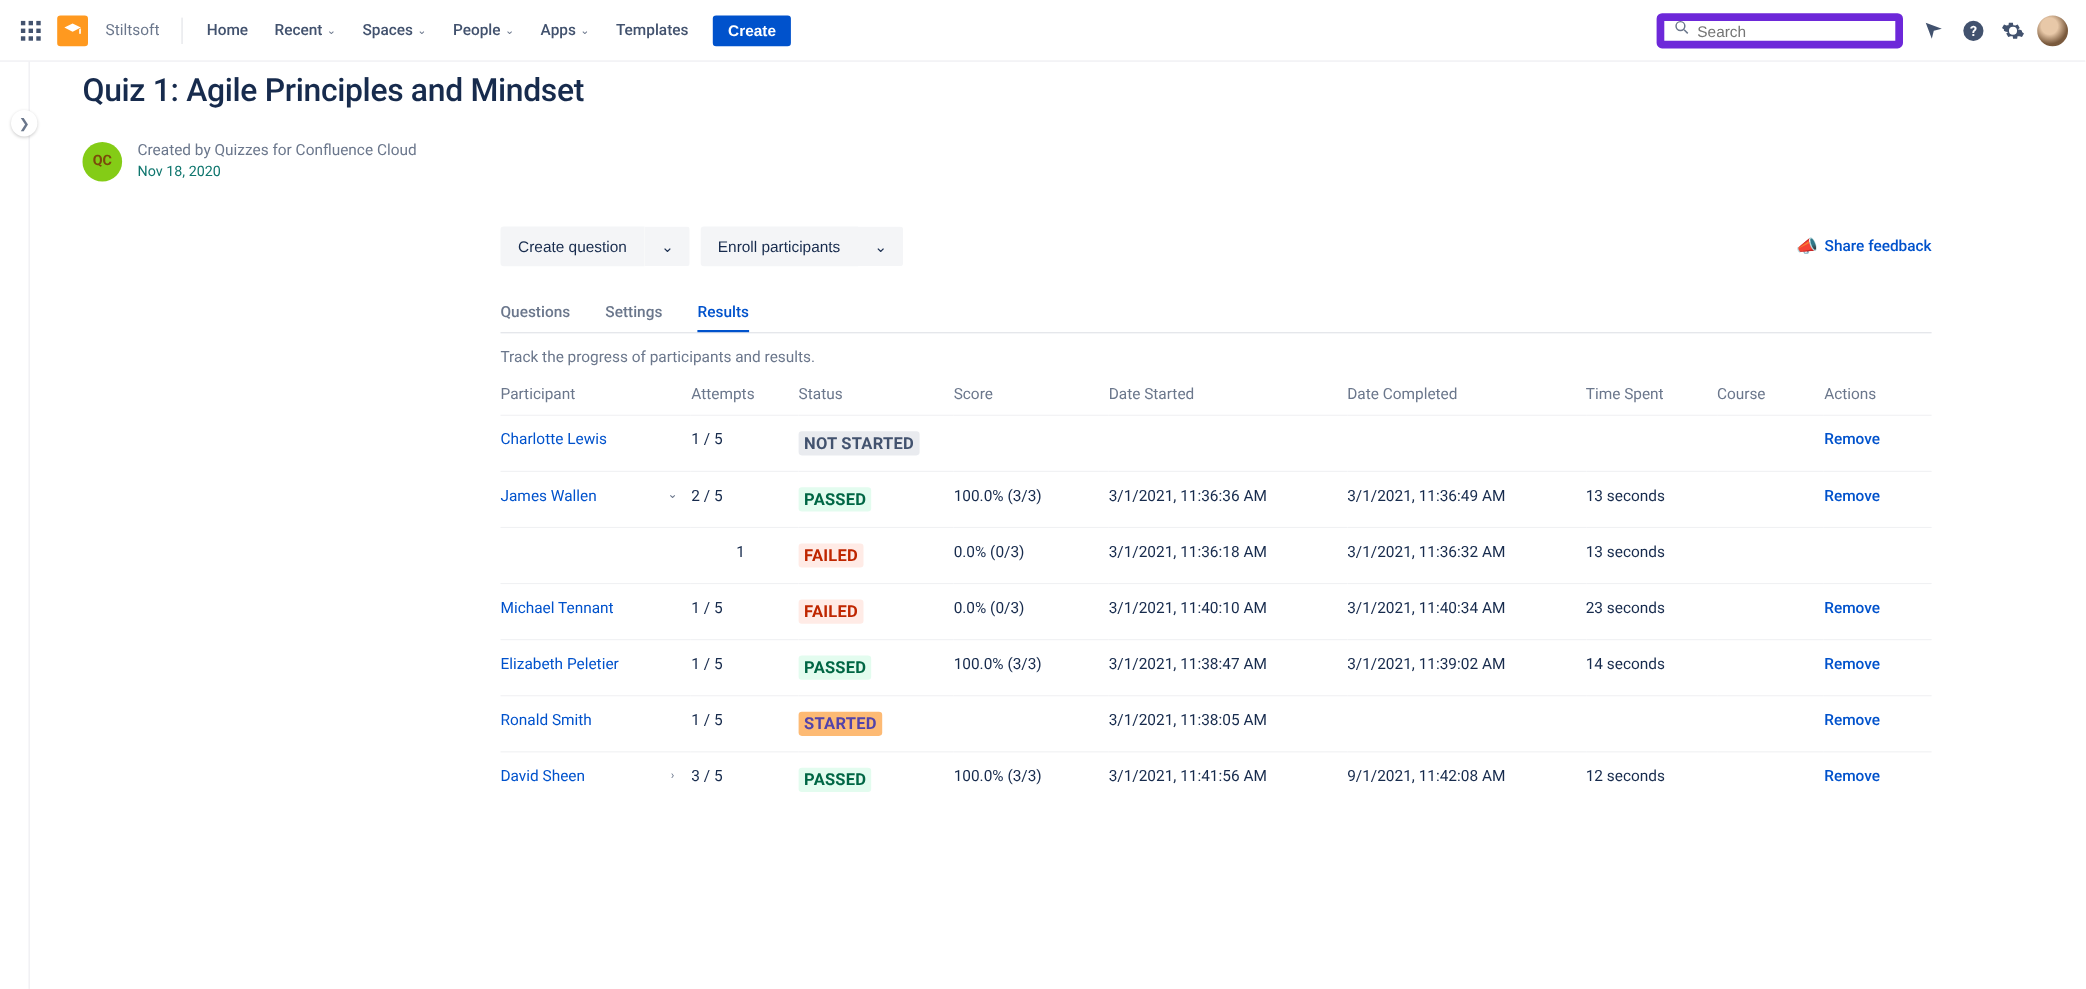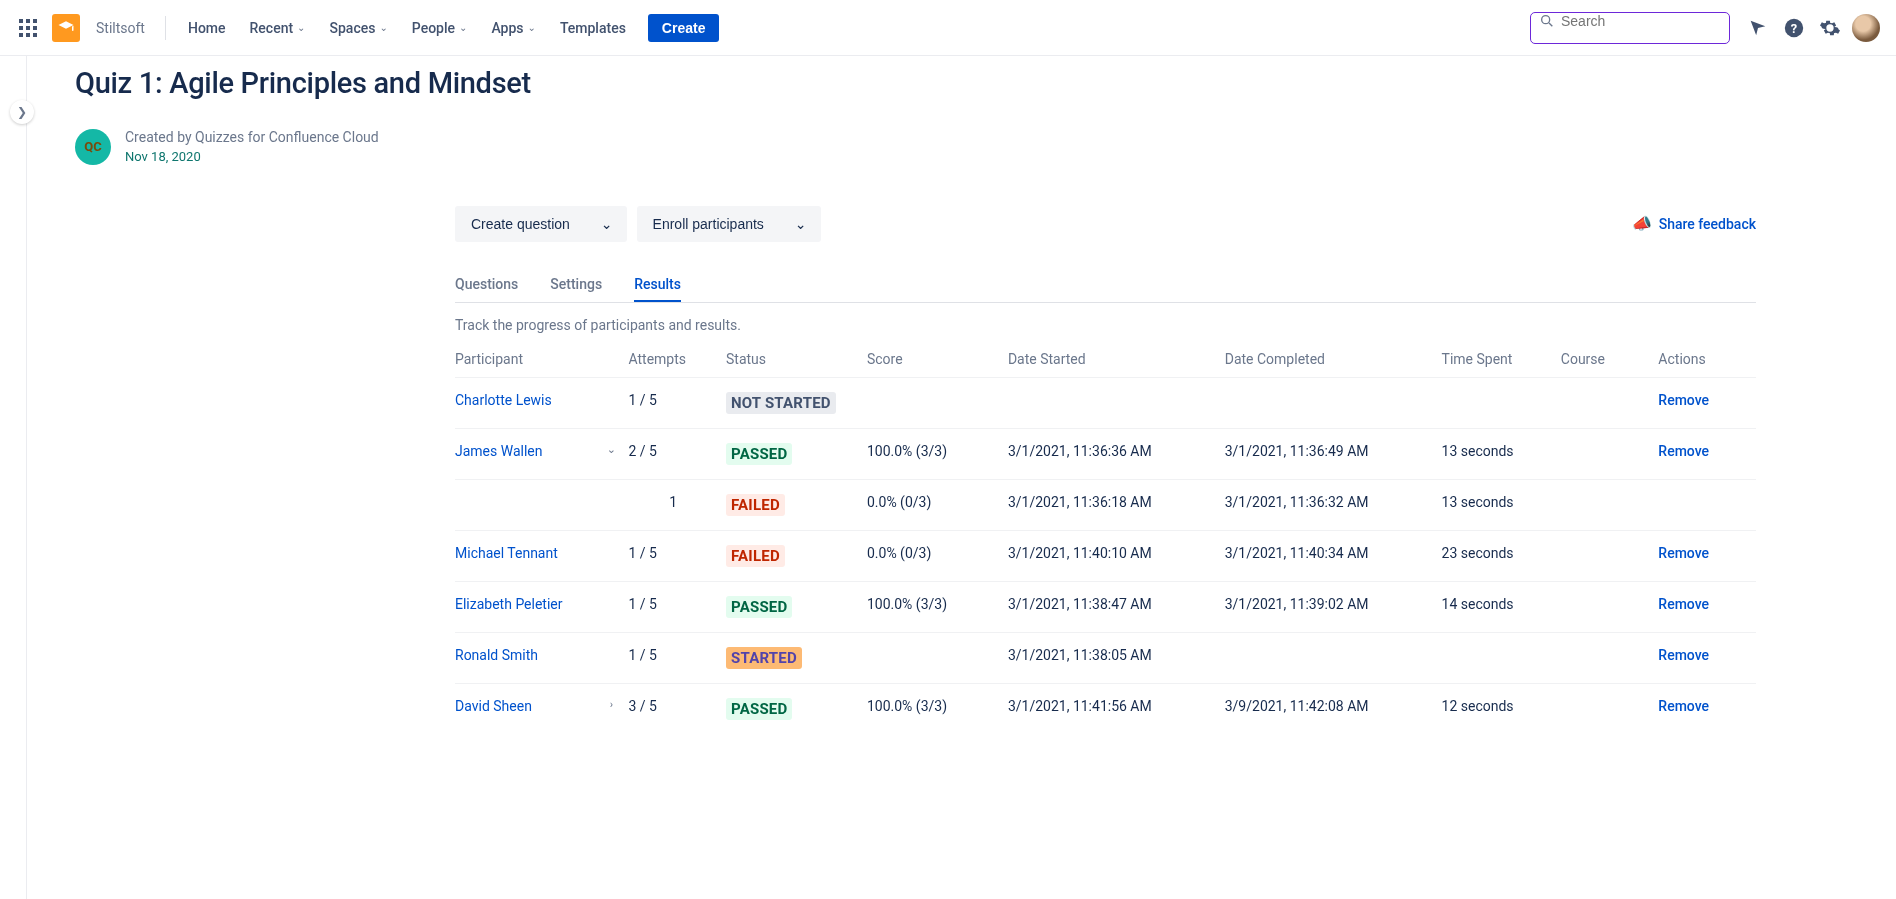--- a/index.html
+++ b/index.html
@@ -30,38 +30,38 @@
   .vdiv { width:1px; height:24px; background:#dfe1e6; margin: 0 8px; }
   .nav-links { display:flex; align-items:center; gap: 4px; margin-left:4px;}
   .nav-link { padding: 6px 10px; color:#42526E; font-weight:500; border-radius:3px; cursor:pointer; display:flex; align-items:center; gap:4px;}
   .nav-link .chev { font-size:10px; color:#6B778C;}
   .create-btn {
     margin-left:12px; background:#0052CC; color:#fff; border:none; border-radius:3px;
     padding:6px 14px; font-weight:600; font-size:14px; cursor:pointer;
   }
   .spacer { flex:1; }
   .search-box {
-    display:flex; align-items:flex-start; border:1px solid #6d28d9; border-radius:5px;
-    height:32px; width:200px; padding:0 8px; color:#6B778C; margin-right:10px;
+    display:flex; align-items:flex-end; border:7px solid #6d28d9; border-radius:5px;
+    height:32px; width:224px; padding:0 8px; color:#6B778C; margin-right:10px;
   }
   .search-box input { border:none; outline:none; font-size:14px; flex:1; background:transparent; color:#172B4D;}
   .top-icon { width:32px; height:32px; display:flex; align-items:center; justify-content:center; border-radius:50%; cursor:pointer; margin: 0 2px;}
   .avatar-img { width:28px; height:28px; border-radius:50%; background: radial-gradient(circle at 40% 35%, #e8c8a8 30%, #7a5a3d 65%); }
   
   .expand-handle {
     position:absolute; top:100px; left:10px;
     width:24px; height:24px; border-radius:50%; background:#fff; box-shadow:0 1px 3px rgba(0,0,0,0.2);
     display:flex; align-items:center; justify-content:center; cursor:pointer; font-size:12px; color:#6B778C;
   }
   .left-border { position:absolute; left:26px; top:56px; bottom:0; width:1px; background:#ebecf0;}
   
   .page { margin-left: 75px; margin-right:40px; padding-top: 6px; }
   .page-title { font-size:29px; font-weight:500; color:#172B4D; margin-top:4px; letter-spacing:-0.3px;}
   .byline-row { display:flex; align-items:center; gap:14px; margin-top:28px;}
-  .qc-badge { width:36px; height:36px; border-radius:50%; background:#14b8a6; display:flex; align-items:center; justify-content:center; color:#7a4a0a; font-weight:700; font-size:13px;}
+  .qc-badge { width:36px; height:36px; border-radius:50%; background:#84cc16; display:flex; align-items:center; justify-content:center; color:#7a4a0a; font-weight:700; font-size:13px;}
   .byline-text { font-size:14px; color:#6B778C; line-height:1.4;}
   .byline-text .line1 { color:#6B778C;}
   .byline-text .line2 { color:#0f766e; font-size:13px;}
   
   .main { margin-left: 380px; margin-right:100px; margin-top:40px;}
   .action-row { display:flex; align-items:center; gap:10px;}
   .action-btn-group { display:flex;}
   .action-btn {
     background:#F4F5F7; border:none; height:36px; padding:0 16px; font-size:14px;
     color:#172B4D; cursor:pointer; border-radius:3px 0 0 3px; font-weight:400;
@@ -282,21 +282,21 @@
             <td></td>
             <td></td>
             <td><span class="remove">Remove</span></td>
           </tr>
           <tr>
             <td><a href="#" class="participant">David Sheen</a><span class="chevcell" style="float: right;">›</span></td>
             <td>3 / 5</td>
             <td><span class="lozenge lz-passed">PASSED</span></td>
             <td>100.0% (3/3)</td>
             <td>3/1/2021, 11:41:56 AM</td>
-            <td>3/9/2021, 11:42:08 AM</td>
+            <td>9/1/2021, 11:42:08 AM</td>
             <td>12 seconds</td>
             <td></td>
             <td><span class="remove">Remove</span></td>
           </tr>
         </tbody>
     </table>
   </div>
 </div>
 
 </body></html>

